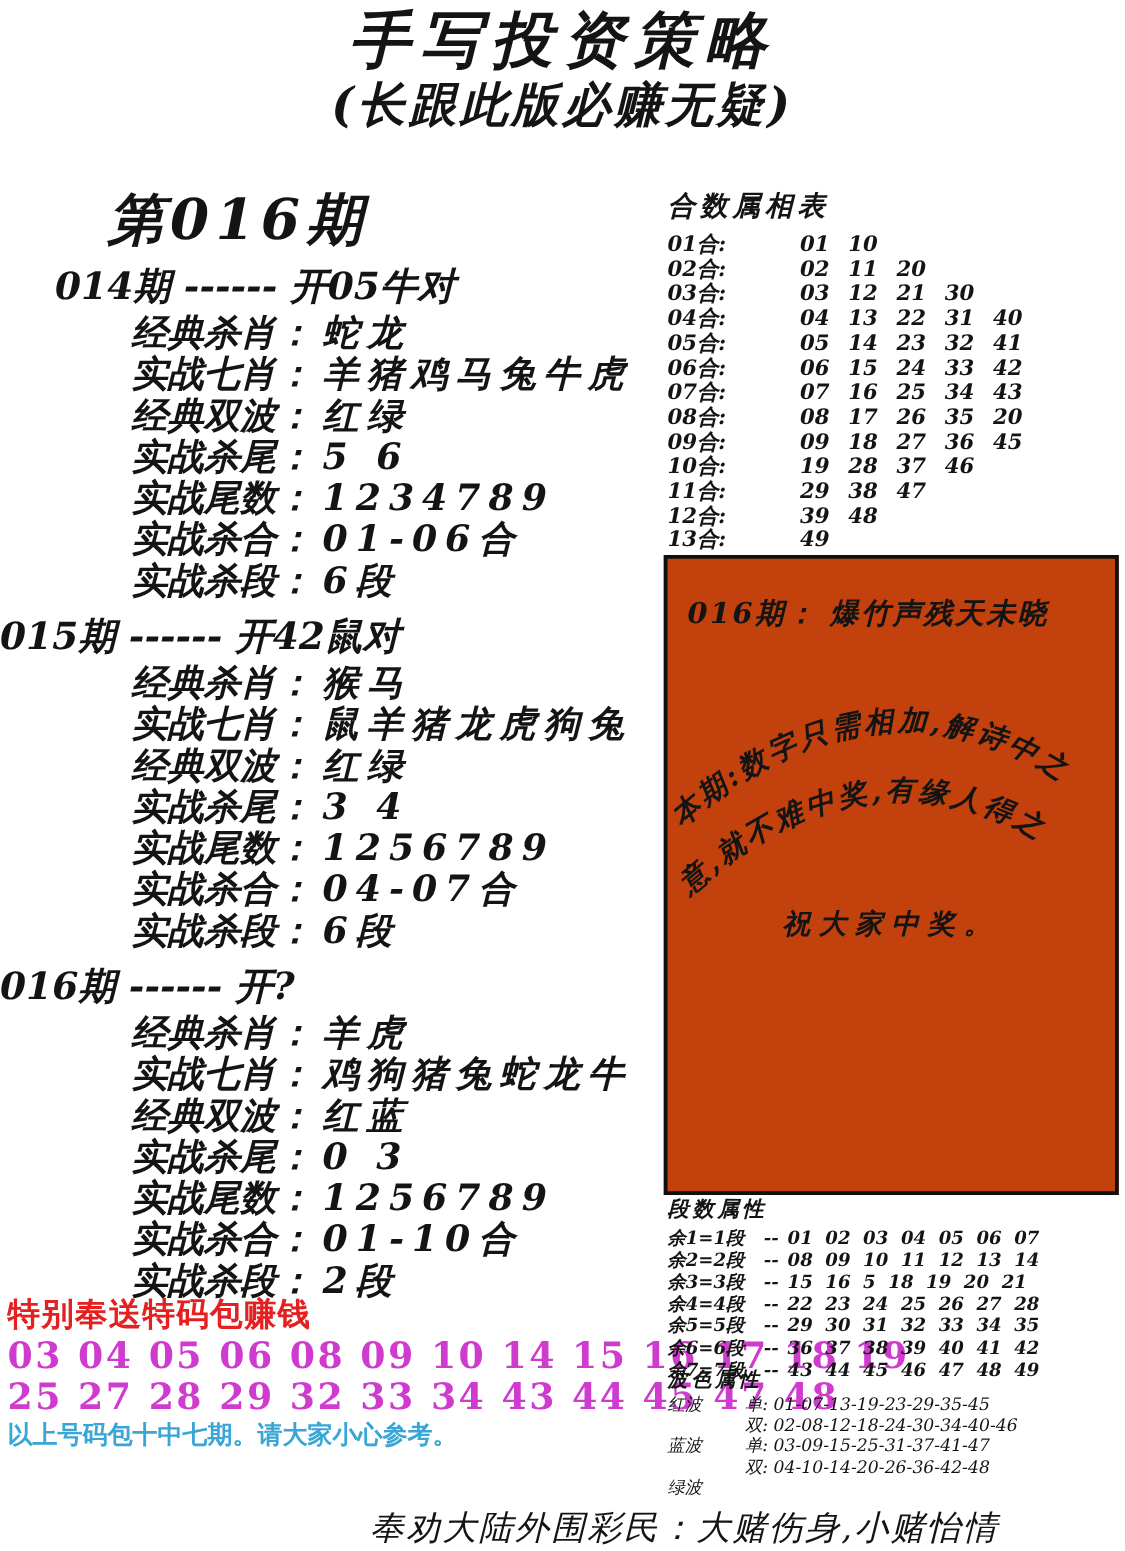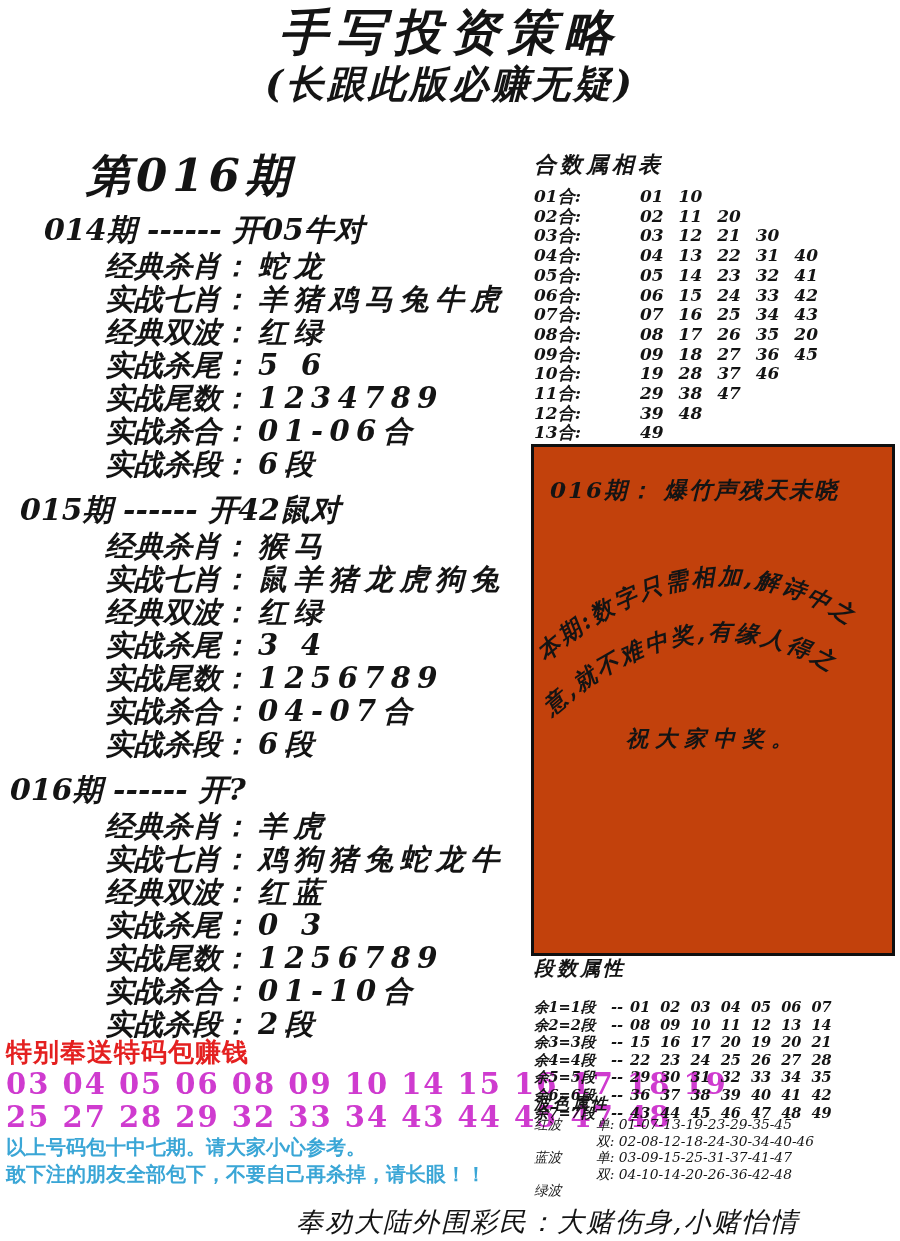--- a/index.html
+++ b/index.html
@@ -21,22 +21,22 @@
     font-size:45px;font-weight:700;font-style:italic;letter-spacing:5px;
   }
   
   .periods{position:absolute;top:212px;left:0;width:528px;}
   .period{margin-bottom:11px;}
   .period-header{
     font-size:30px;font-weight:700;font-style:italic;
     line-height:36px;margin-bottom:2px;white-space:pre;
   }
   .ph-014{padding-left:44px;}
-  .ph-015{padding-left:20px;}
-  .ph-016{padding-left:10px;}
+  .ph-015{}
+  .ph-016{}
   .stat-row{display:flex;font-size:29px;font-weight:700;font-style:italic;line-height:33px;}
   .stat-label{width:250px;text-align:right;flex:0 0 auto;white-space:pre;}
   .stat-value{padding-left:8px;letter-spacing:0.22em;white-space:pre;}
   
   .promo{position:absolute;top:1036px;left:6px;width:516px;}
   .promo-title{
     font-family:"DejaVu Sans", sans-serif;
     font-size:26px;font-weight:700;letter-spacing:1px;line-height:32px;
   }
   .promo-numbers{
@@ -66,21 +66,21 @@
   .arc-text{
     font-family:"DejaVu Serif", serif;font-size:23px;font-weight:700;
     font-style:italic;letter-spacing:3px;fill:#141414;
   }
   .poem-wish{
     text-align:center;font-size:22px;font-weight:700;font-style:italic;
     letter-spacing:7px;margin-top:-6px;
   }
   
   .duan{position:absolute;left:534px;top:958px;width:362px;}
-  .duan-title{font-size:20px;font-weight:700;font-style:italic;letter-spacing:3px;line-height:20px;margin-bottom:20px;}
+  .duan-title{font-size:17px;font-weight:700;font-style:italic;letter-spacing:3px;line-height:20px;margin-bottom:4px;}
   .duan-row{display:flex;font-size:14.5px;font-weight:600;font-style:italic;line-height:17.6px;}
   .duan-label{flex:0 0 70px;white-space:pre;}
   .duan-sep{padding:0 7px;}
   .duan-nums{word-spacing:5px;white-space:pre;}
   
   .bose{position:absolute;left:534px;top:1094px;width:362px;}
   .bose-title{font-size:16px;font-weight:700;font-style:italic;letter-spacing:3px;line-height:20px;margin-bottom:2px;}
   .bose-group{display:flex;font-size:13.8px;font-weight:400;font-style:italic;line-height:16.6px;}
   .bose-name{flex:0 0 62px;white-space:pre;}
   .bose-line{white-space:pre;}
@@ -194,21 +194,20 @@
         <span class="stat-value">2段</span>
       </div>
   </div>
 </div>
 
 <div class="promo">
   <div class="promo-title" style="color:#e42020;">特别奉送特码包赚钱</div>
   <div class="promo-numbers" style="color:#cf3bcf;">03 04 05 06 08 09 10 14 15 16 17 18 19</div>
   <div class="promo-numbers" style="color:#cf3bcf;">25 27 28 29 32 33 34 43 44 45 47 48</div>
   <div class="promo-note" style="color:#3aa6d6;">以上号码包十中七期。请大家小心参考。</div>
-  <div class="promo-note" style="color:#3aa6d6;">敢下注的朋友全部包下，不要自己再杀掉，请长眼！！</div>
 </div>
 
 <div class="hesu">
   <div class="hesu-title">合数属相表</div>
   <div class="hesu-row">
       <span class="hesu-label">01合:</span>
       <span class="hesu-nums">01 10</span>
     </div>
   <div class="hesu-row">
       <span class="hesu-label">02合:</span>
@@ -281,21 +280,21 @@
       <span class="duan-nums">01 02 03 04 05 06 07</span>
     </div>
   <div class="duan-row">
       <span class="duan-label">余2=2段</span>
       <span class="duan-sep">--</span>
       <span class="duan-nums">08 09 10 11 12 13 14</span>
     </div>
   <div class="duan-row">
       <span class="duan-label">余3=3段</span>
       <span class="duan-sep">--</span>
-      <span class="duan-nums">15 16 17 20 19 20 21</span>
+      <span class="duan-nums">15 16 5 18 19 20 21</span>
     </div>
   <div class="duan-row">
       <span class="duan-label">余4=4段</span>
       <span class="duan-sep">--</span>
       <span class="duan-nums">22 23 24 25 26 27 28</span>
     </div>
   <div class="duan-row">
       <span class="duan-label">余5=5段</span>
       <span class="duan-sep">--</span>
       <span class="duan-nums">29 30 31 32 33 34 35</span>

